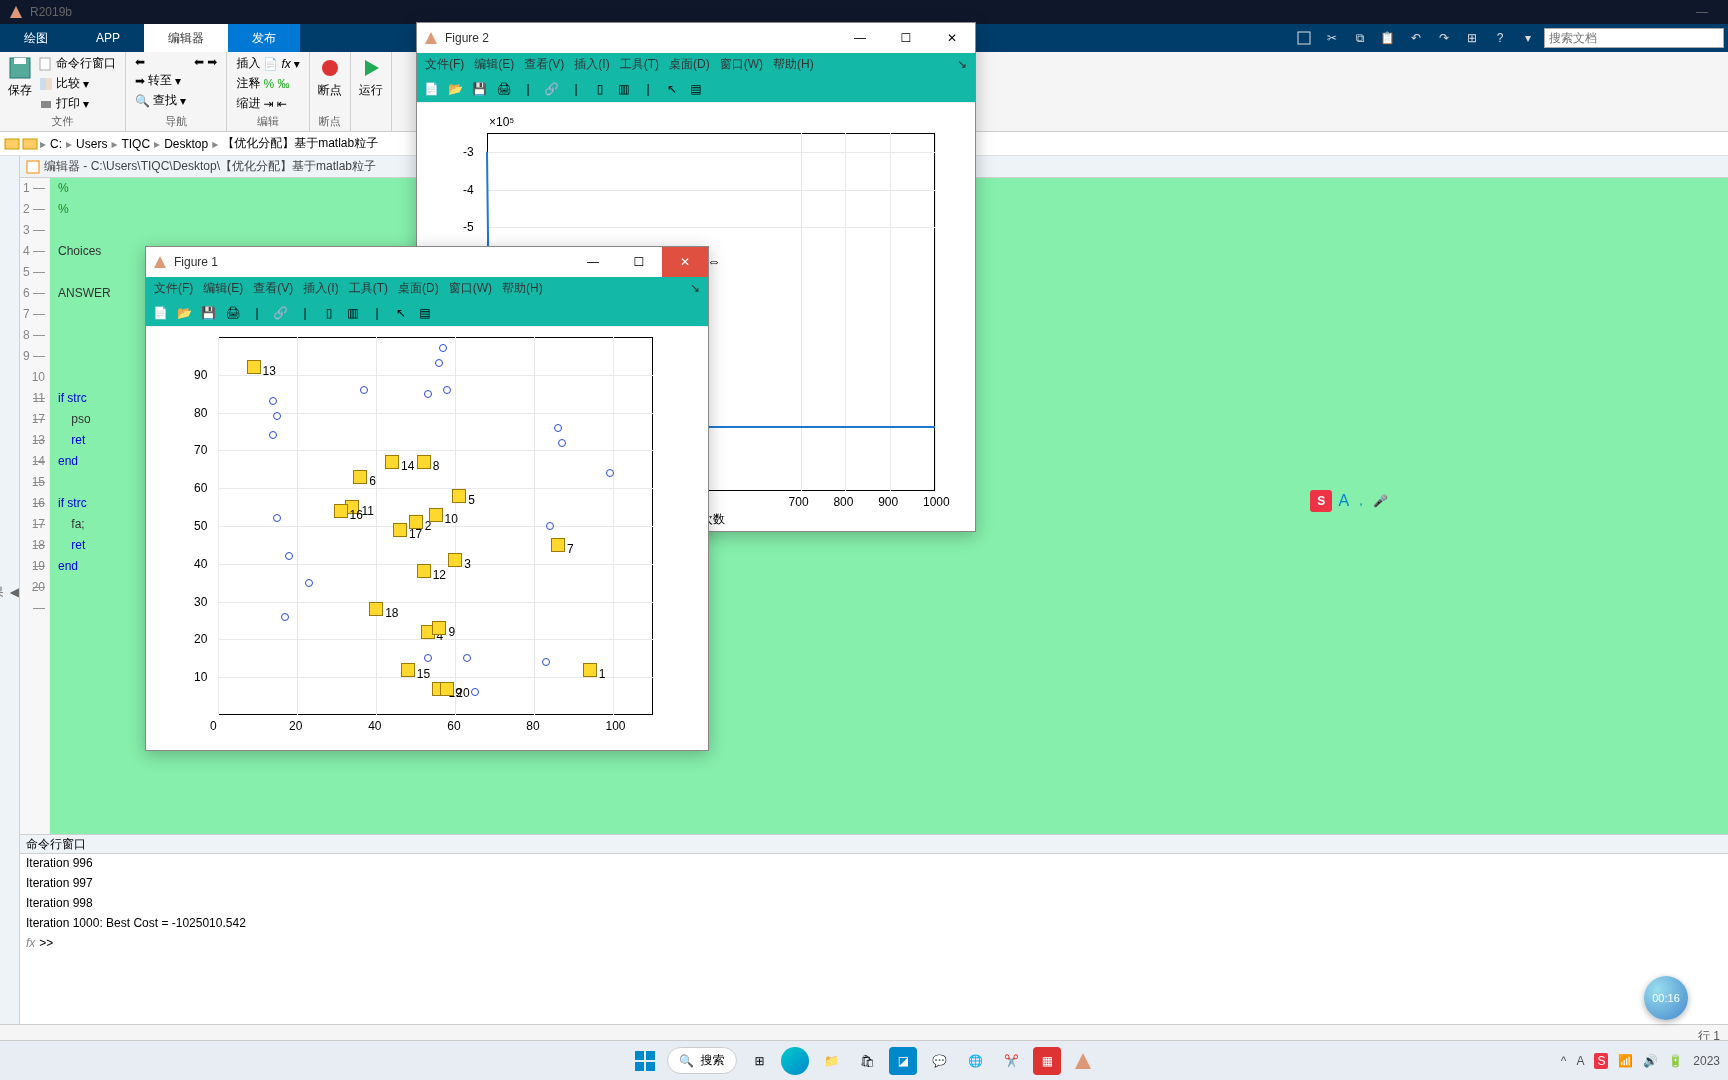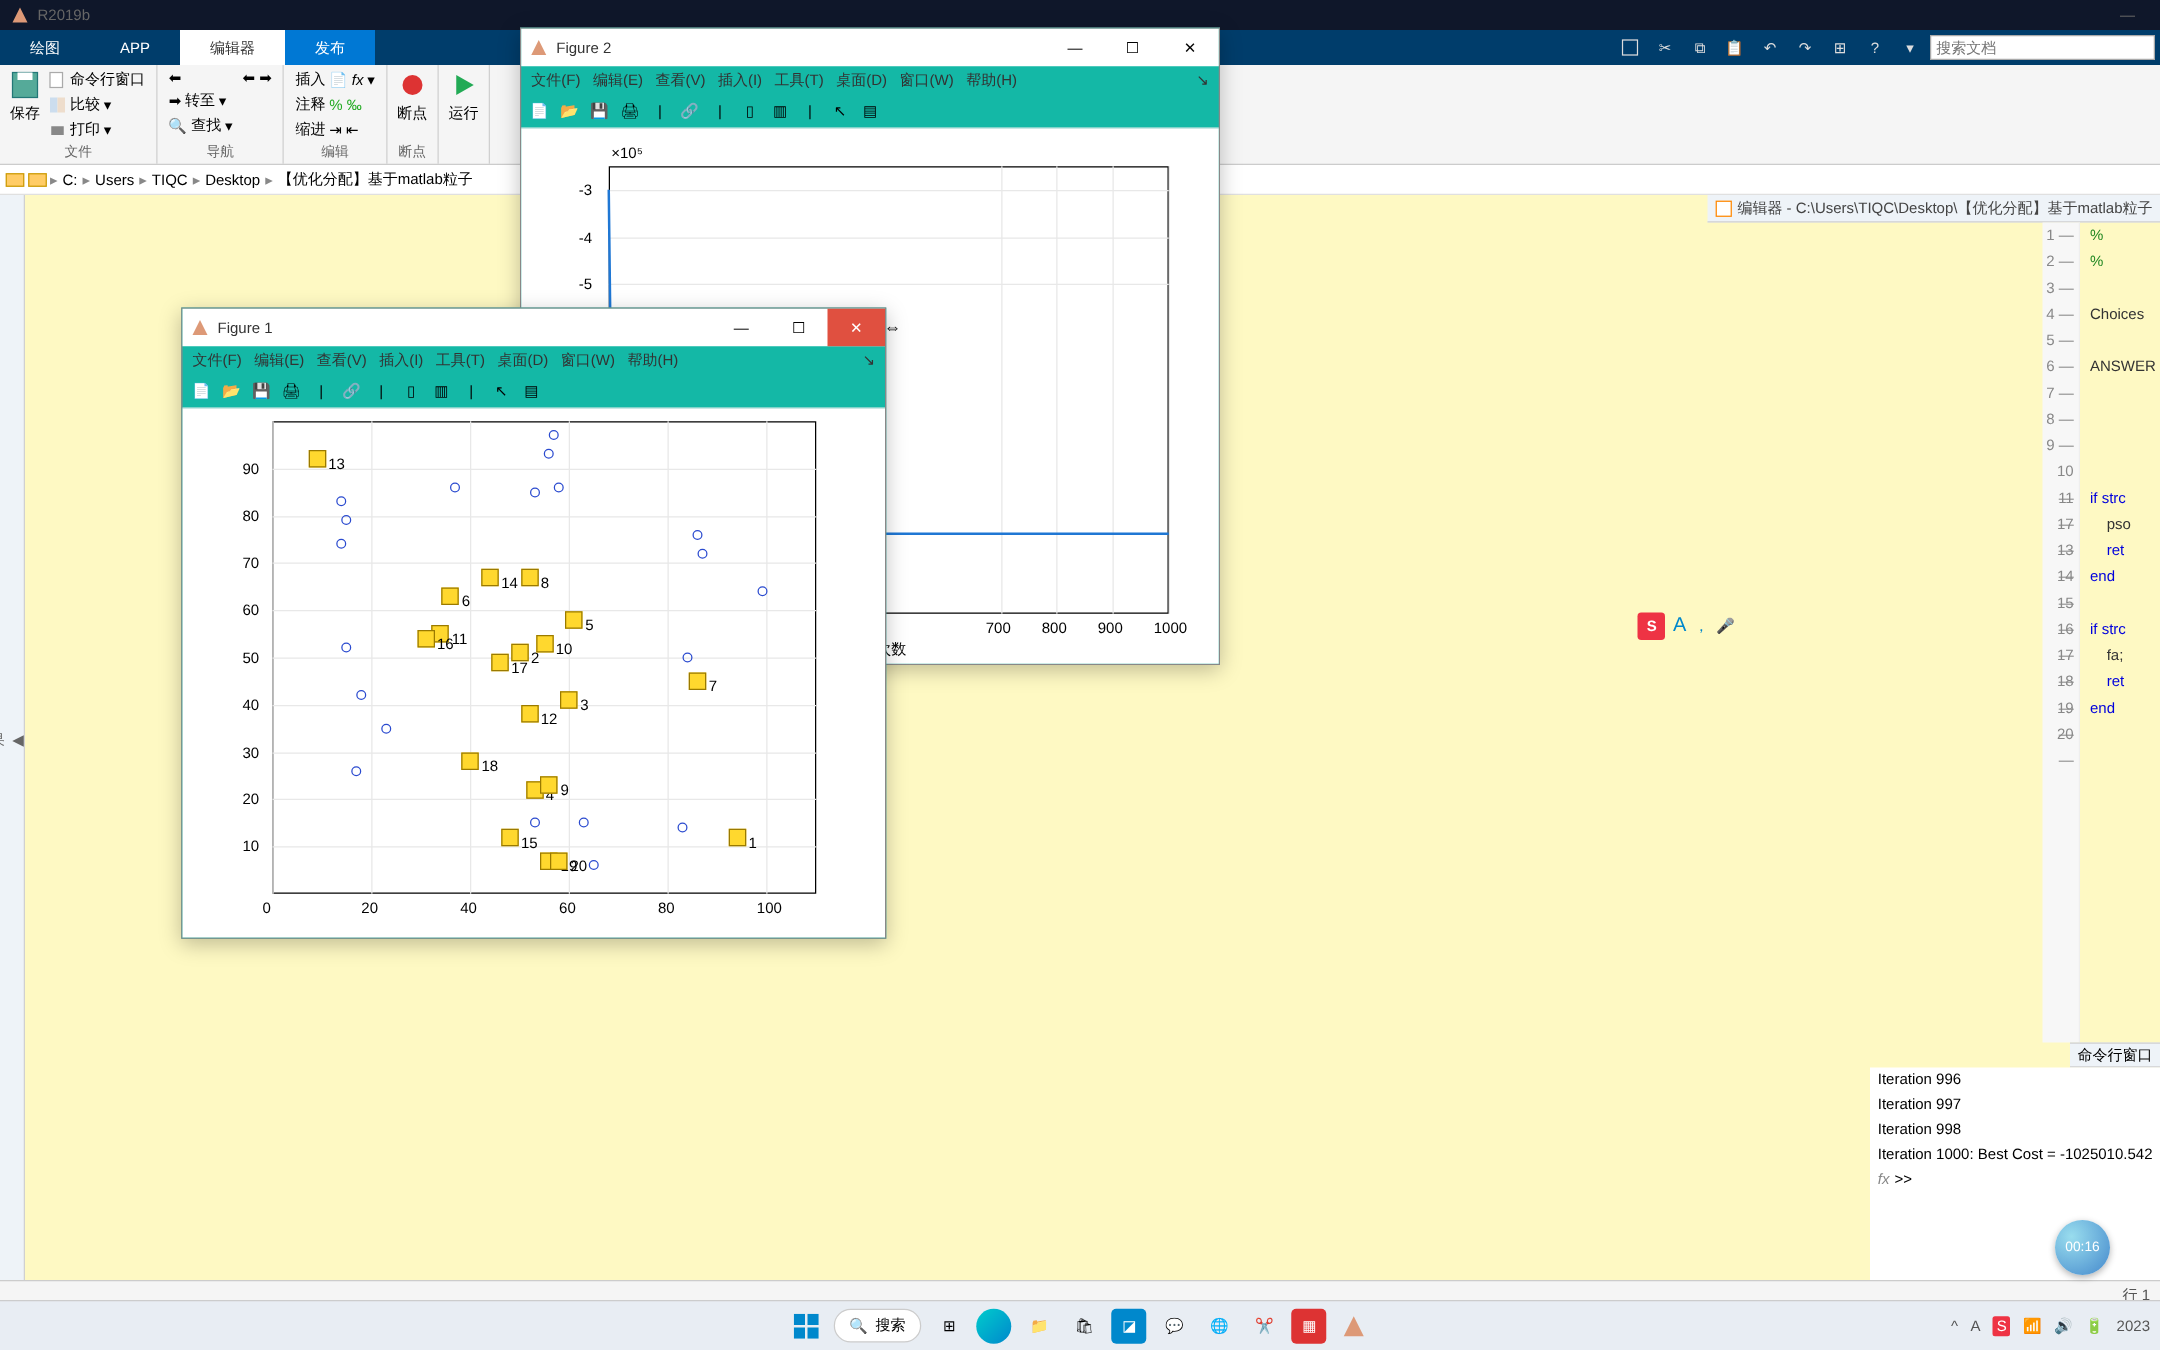--- a/index.html
+++ b/index.html
@@ -33,21 +33,21 @@
 .breadcrumb { background: #fff; height: 24px; display: flex; align-items: center; border-bottom: 1px solid #e0e0e0; padding: 0 4px; gap: 2px; }
 .breadcrumb .seg { padding: 0 2px; }
 .breadcrumb .sep { color: #888; }
 .bc-icon { width: 16px; height: 16px; }
 
 
 .main-area { display: flex; height: calc(100% - 24px - 28px - 80px - 24px - 24px - 32px); }
 .sidebar-left { width: 20px; background: #eef3f8; border-right: 1px solid #d0d0d0; display: flex; flex-direction: column; align-items: center; gap: 6px; padding-top: 4px; font-size: 10px; color: #666; writing-mode: vertical-rl; }
 .sidebar-left span { writing-mode: horizontal-tb; }
 
-.editor-col { flex: 1; display: flex; flex-direction: column; background: #fef9c3; align-items: flex-end; }
+.editor-col { flex: 1; display: flex; flex-direction: column; background: #86efac; }
 .editor-title { background: #eef3f8; height: 22px; display: flex; align-items: center; padding: 0 6px; gap: 4px; border-bottom: 1px solid #d0d0d0; font-size: 11px; color: #444; }
 .editor-body { flex: 1; display: flex; font-family: Consolas, monospace; font-size: 13px; }
 .gutter { width: 30px; background: #f7f7f7; border-right: 1px solid #eee; text-align: right; color: #888; padding-right: 4px; }
 .gutter div { height: 21px; line-height: 21px; }
 .code { flex: 1; padding-left: 8px; white-space: pre; color: #333; }
 .code .line { height: 21px; line-height: 21px; }
 .code .kw { color: #0000dd; }
 .code .cm { color: #228822; }
 
 .cmd-title { background: #eef3f8; height: 20px; display: flex; align-items: center; padding: 0 6px; border-top: 1px solid #d0d0d0; border-bottom: 1px solid #d0d0d0; }

